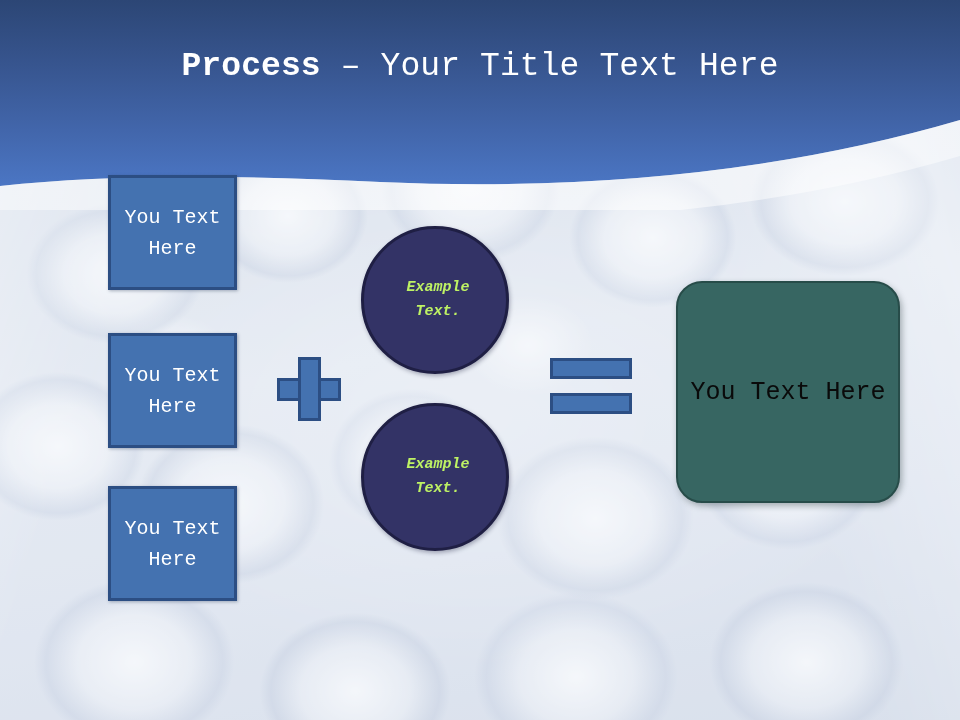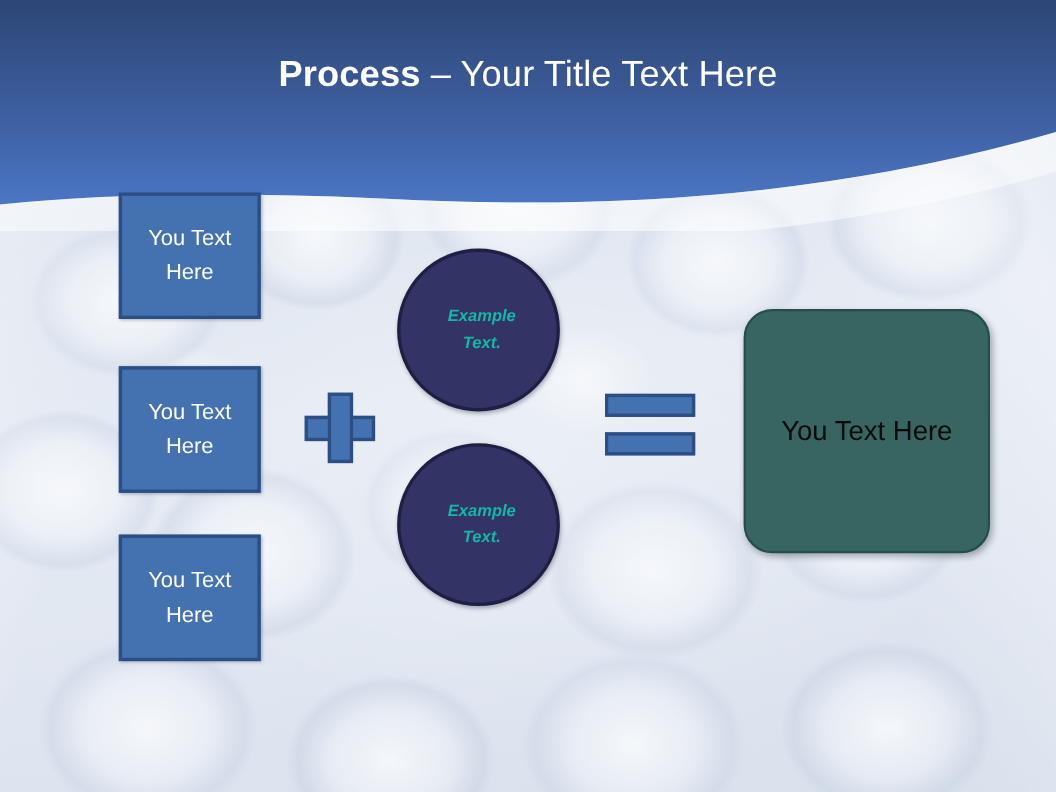--- a/index.html
+++ b/index.html
@@ -6,21 +6,21 @@
   html, body {
     margin: 0;
     padding: 0;
     background: #000;
   }
   #slide {
     position: relative;
     width: 960px;
     height: 720px;
     overflow: hidden;
-    font-family: Liberation Sans, sans-serif;
+    font-family: Liberation Mono, monospace;
     background: #dfe4ee;
   }
 
   
   .bg-base {
     position: absolute;
     inset: 0;
     background:
       radial-gradient(ellipse 120px 95px at 12% 38%, rgba(255,255,255,0.95) 0%, rgba(255,255,255,0.45) 42%, rgba(176,190,214,0.30) 66%, rgba(255,255,255,0) 74%),
       radial-gradient(ellipse 105px 88px at 30% 30%, rgba(255,255,255,0.92) 0%, rgba(255,255,255,0.40) 44%, rgba(168,182,208,0.32) 68%, rgba(255,255,255,0) 76%),
@@ -122,21 +122,21 @@
 
   
   .circle {
     position: absolute;
     width: 148px;
     height: 148px;
     border-radius: 50%;
     background: #333366;
     border: 3px solid #1F1F44;
     box-sizing: border-box;
-    color: #14b8a6;
+    color: #bef264;
     font-size: 15px;
     font-weight: bold;
     font-style: italic;
     line-height: 24px;
     display: flex;
     align-items: center;
     justify-content: center;
     text-align: center;
     box-shadow: 1px 2px 4px rgba(25,30,60,0.35);
   }

